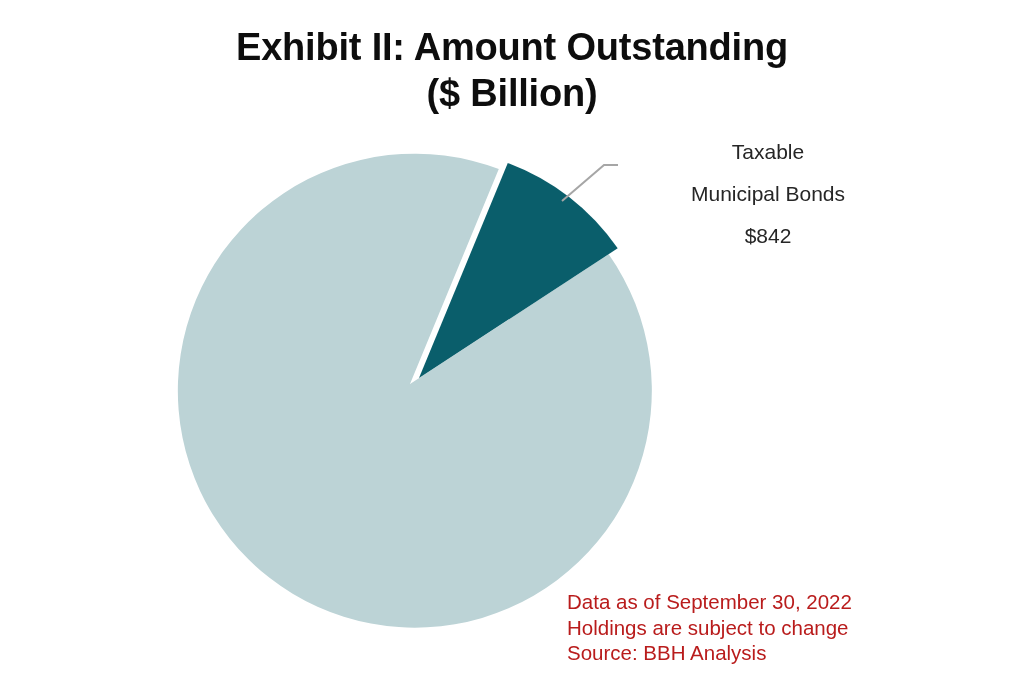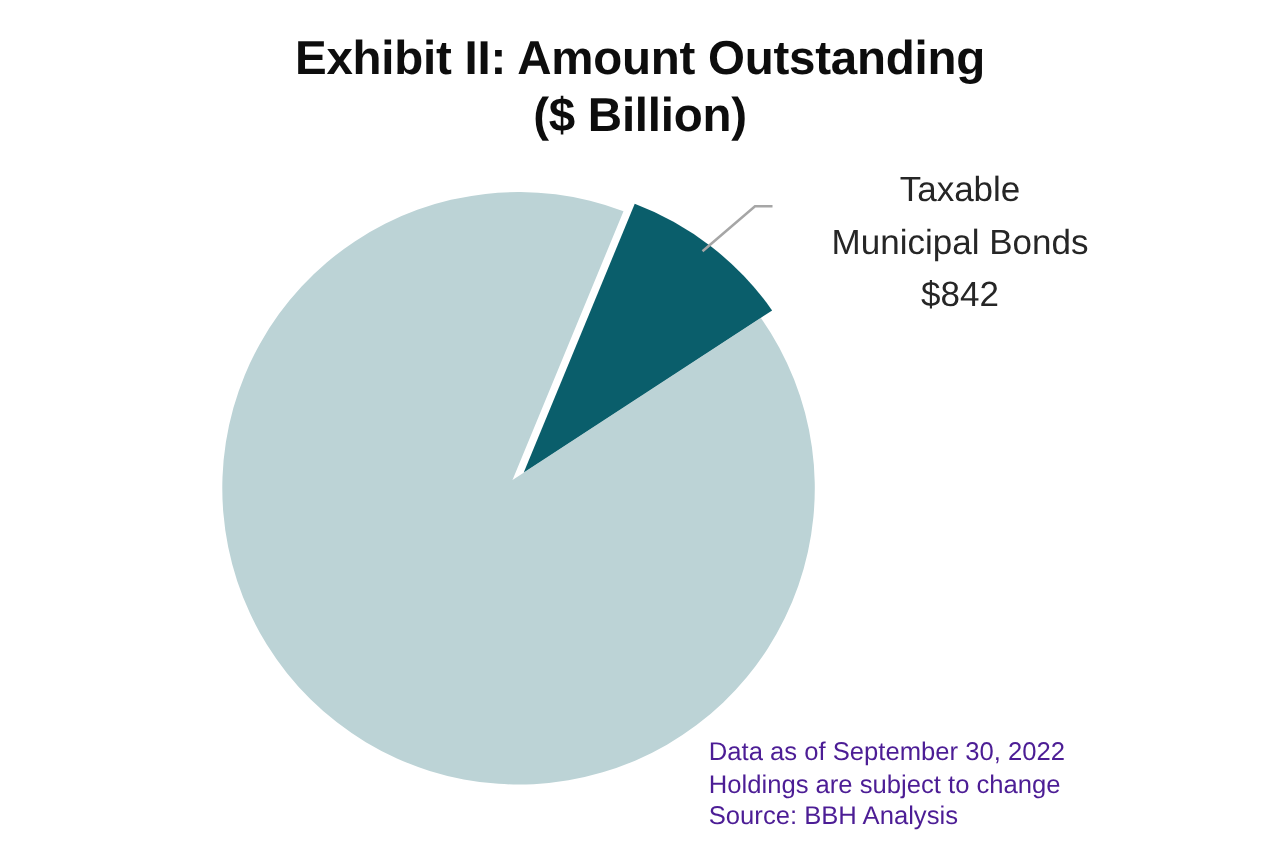--- a/index.html
+++ b/index.html
@@ -45,21 +45,21 @@
     position: absolute;
     left: 0;
     top: 0;
     width: 1024px;
     height: 692px;
   }
 
   
   .data-label {
     position: absolute;
-    font-size: 28px;
+    font-size: 21px;
     line-height: 42px;
     color: #262626;
     white-space: pre-line;
   }
   .label-corporate {
     left: 185px;
     top: 366px;
     width: 250px;
     text-align: center;
   }
@@ -70,21 +70,21 @@
     text-align: center;
   }
 
   
   .footnote {
     position: absolute;
     left: 567px;
     top: 589px;
     font-size: 20.5px;
     line-height: 25.5px;
-    color: #4c1d95;
+    color: #b91c1c;
     white-space: pre-line;
     text-align: left;
   }
 </style>
 </head>
 <body>
 
 <div id="chart-root">
 
   <div class="chart-title">Exhibit II: Amount Outstanding

